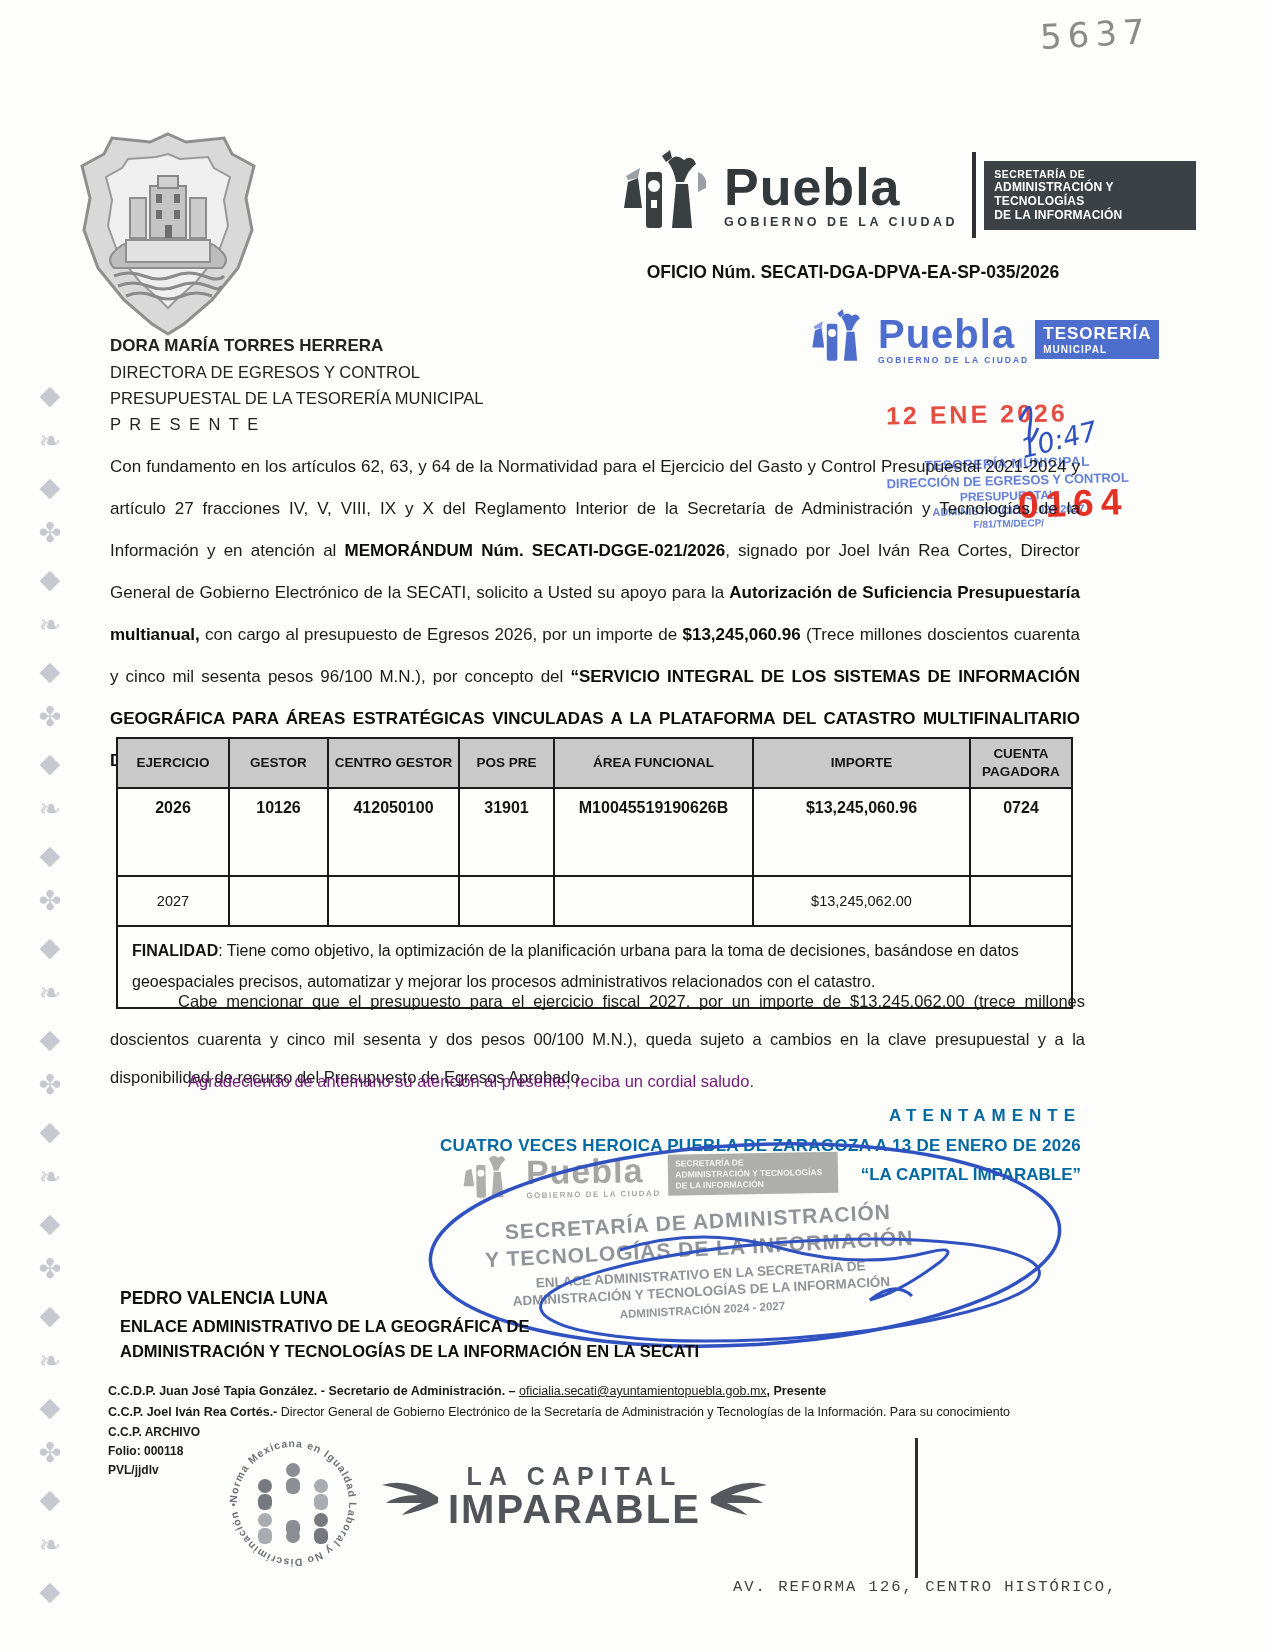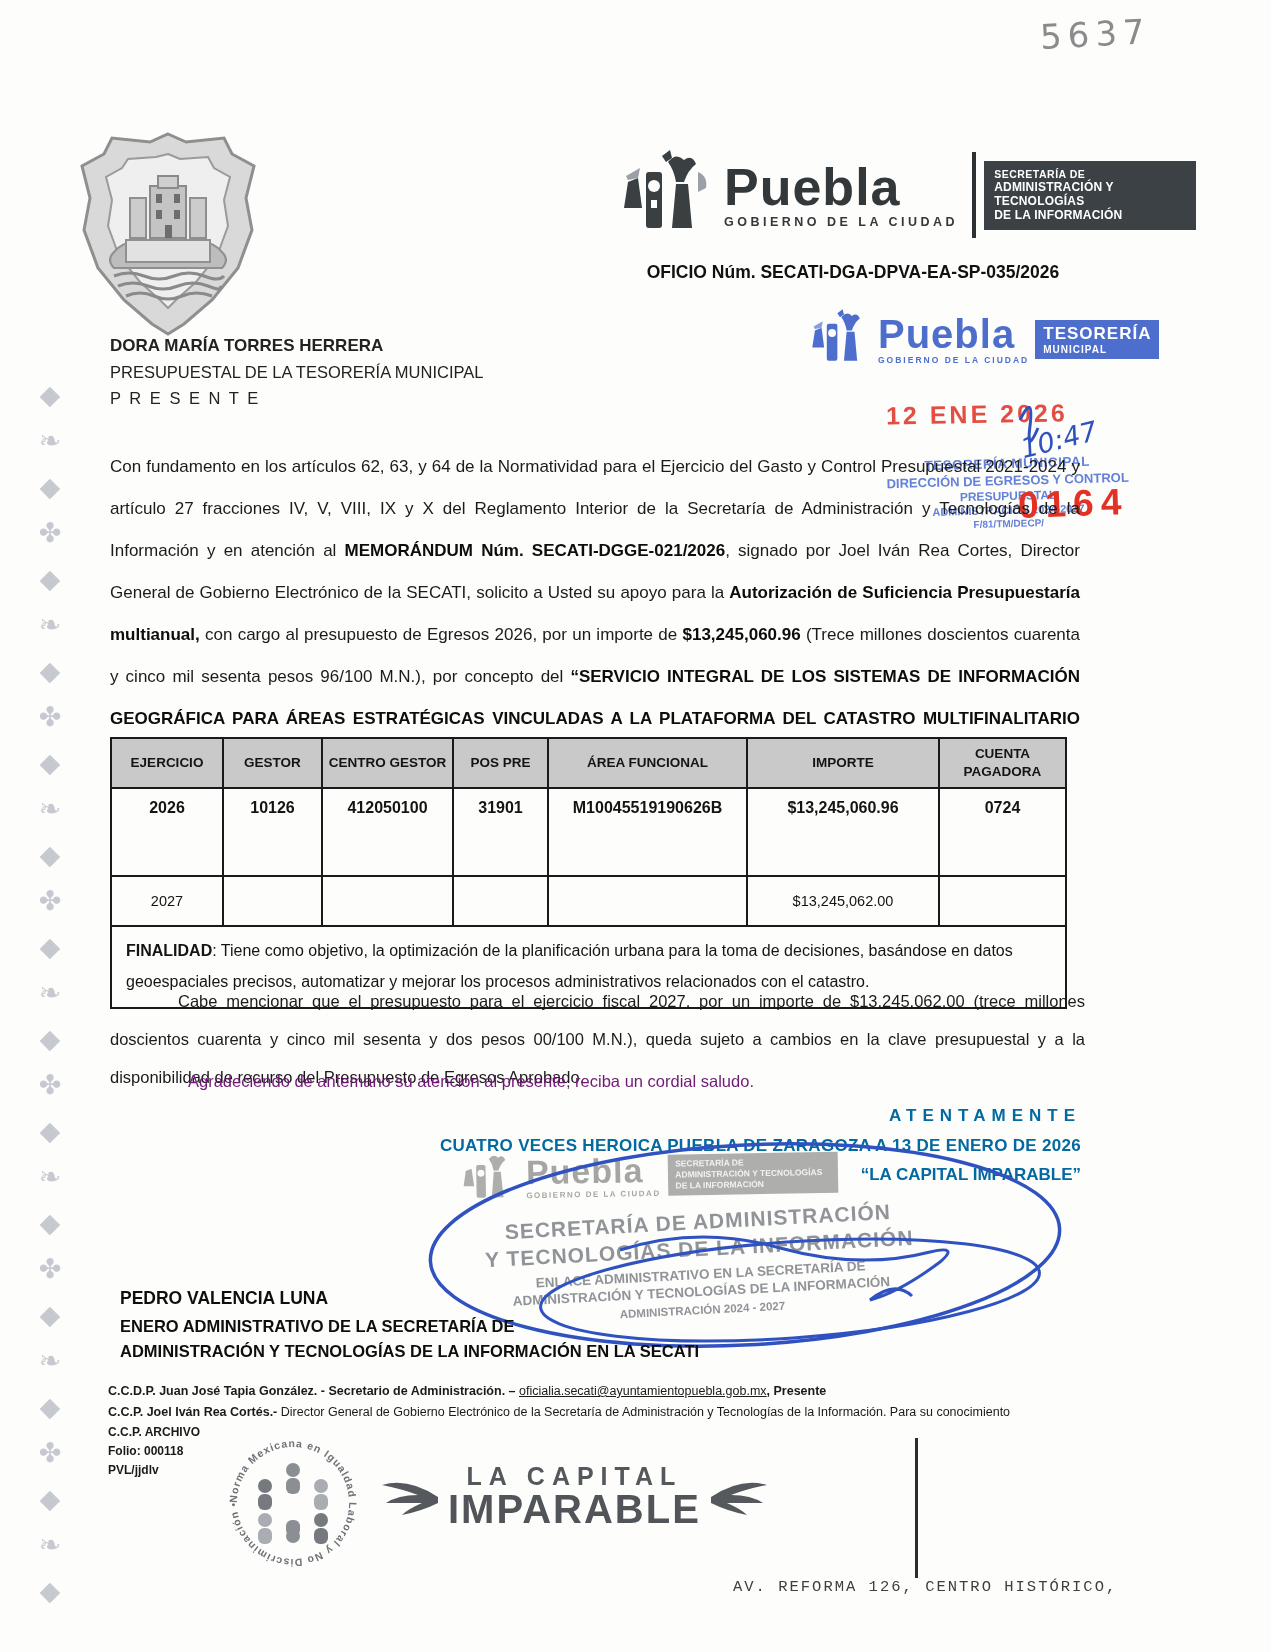--- a/index.html
+++ b/index.html
@@ -70,21 +70,21 @@
     position:absolute; left:210px; top:175px; color:#e33126; font-size:37px;
     font-weight:bold; letter-spacing:7px; transform:rotate(-2deg);
   }
   
   .para1 {
     position:absolute; left:110px; top:446px; width:970px; text-align:justify;
     font-size:17px; line-height:42px; color:#1b1b1b;
   }
   .para1 b, .para-after b { color:#0d0d0d; }
   .budget-table {
-    position:absolute; left:110px; top:737px; width:957px; border-collapse:collapse;
+    position:absolute; left:116px; top:737px; width:957px; border-collapse:collapse;
     font-size:14px; color:#141414;
   }
   .budget-table th, .budget-table td { border:2px solid #1a1a1a; text-align:center; }
   .budget-table th {
     background:#c9c9c9; font-size:13.5px; font-weight:bold; padding:6px 4px; line-height:1.35;
   }
   .budget-table .r1 td { font-weight:bold; font-size:16px; padding:10px 4px 58px 4px; vertical-align:top;margin-left:20px; }
   .budget-table .r2 td { font-size:14.5px; padding:16px 16px; }
   .budget-table .finalidad-cell {
     text-align:left; font-size:16px; line-height:31px; padding:8px 14px 10px 14px;
@@ -219,20 +219,21 @@
       <div class="s1">SECRETARÍA DE</div>
       <div class="s2">ADMINISTRACIÓN Y TECNOLOGÍAS</div>
       <div class="s3">DE LA INFORMACIÓN</div>
     </div>
   </div>
 
   <div class="oficio-num">OFICIO Núm. SECATI-DGA-DPVA-EA-SP-035/2026</div>
 
   <div class="recipient">
     <div class="name">DORA MARÍA TORRES HERRERA</div>
+    <div>DIRECTORA DE EGRESOS Y CONTROL</div>
     <div>PRESUPUESTAL DE LA TESORERÍA MUNICIPAL</div>
     <div class="salutation">P R E S E N T E</div>
   </div>
 
   <div class="stamp-blue">
     <div class="stamp-blue-logo">
       <svg width="64" height="62" viewBox="0 0 96 94">
         <path d="M6 60 L10 34 L20 30 L24 60 Z" fill="#3f62c9"></path>
         <path d="M8 28 L22 20 L20 30 L10 32 Z" fill="#7d95dd"></path>
         <rect x="28" y="24" width="16" height="56" rx="3" fill="#3f62c9"></rect>
@@ -267,21 +268,21 @@
   </div>
 
   <table class="budget-table">
     <tbody>
         <tr>
       <th style="width:112px">EJERCICIO</th>
       <th style="width:99px">GESTOR</th>
       <th style="width:131px">CENTRO GESTOR</th>
       <th style="width:95px">POS PRE</th>
       <th style="width:199px">ÁREA FUNCIONAL</th>
-      <th style="width:192px">IMPORTE</th>
+      <th style="width:217px">IMPORTE</th>
       <th>CUENTA PAGADORA</th>
     </tr>
     <tr class="r1">
       <td>2026</td>
       <td>10126</td>
       <td>412050100</td>
       <td>31901</td>
       <td>M10045519190626B</td>
       <td>$13,245,060.96</td>
       <td>0724</td>
@@ -339,21 +340,21 @@
 
   <svg class="sig-overlay" width="1271" height="1652" viewBox="0 0 1271 1652">
     <ellipse cx="745" cy="1245" rx="315" ry="100" fill="none" stroke="#2f52c0" stroke-width="3.5" transform="rotate(-3 745 1245)"></ellipse>
     <ellipse cx="790" cy="1290" rx="250" ry="48" fill="none" stroke="#2f52c0" stroke-width="3" transform="rotate(-4 790 1290)"></ellipse>
     <path d="M620 1250 Q700 1225 780 1248 Q860 1270 930 1252 Q960 1245 940 1262 Q900 1292 870 1300 Q895 1280 912 1296" fill="none" stroke="#2f52c0" stroke-width="3"></path>
     <path d="M1020 420 q14 -28 10 6 q-4 30 8 2" fill="none" stroke="#2f52c0" stroke-width="3"></path>
   </svg>
 
   <div class="signee">
     <div class="nm">PEDRO VALENCIA LUNA</div>
-    <div class="t1">ENERO ADMINISTRATIVO DE LA SECRETARÍA DE</div>
+    <div class="t1">ENLACE ADMINISTRATIVO DE LA GEOGRÁFICA DE</div>
     <div class="t2">ADMINISTRACIÓN Y TECNOLOGÍAS DE LA INFORMACIÓN EN LA SECATI</div>
   </div>
 
   <div class="footer-cc">
     <div class="fl1"><b>C.C.D.P. Juan José Tapia González. - Secretario de Administración. – </b><span class="email">oficialia.secati@ayuntamientopuebla.gob.mx</span><b>,  Presente</b></div>
     <div class="fl2"><b>C.C.P.   Joel Iván Rea Cortés.- </b><span>Director General de Gobierno Electrónico de la Secretaría de Administración y Tecnologías de la Información. Para su conocimiento</span></div>
     <div class="fl3">C.C.P. ARCHIVO</div>
     <div class="fl4">Folio: 000118</div>
     <div class="fl5">PVL/jjdlv</div>
   </div>

